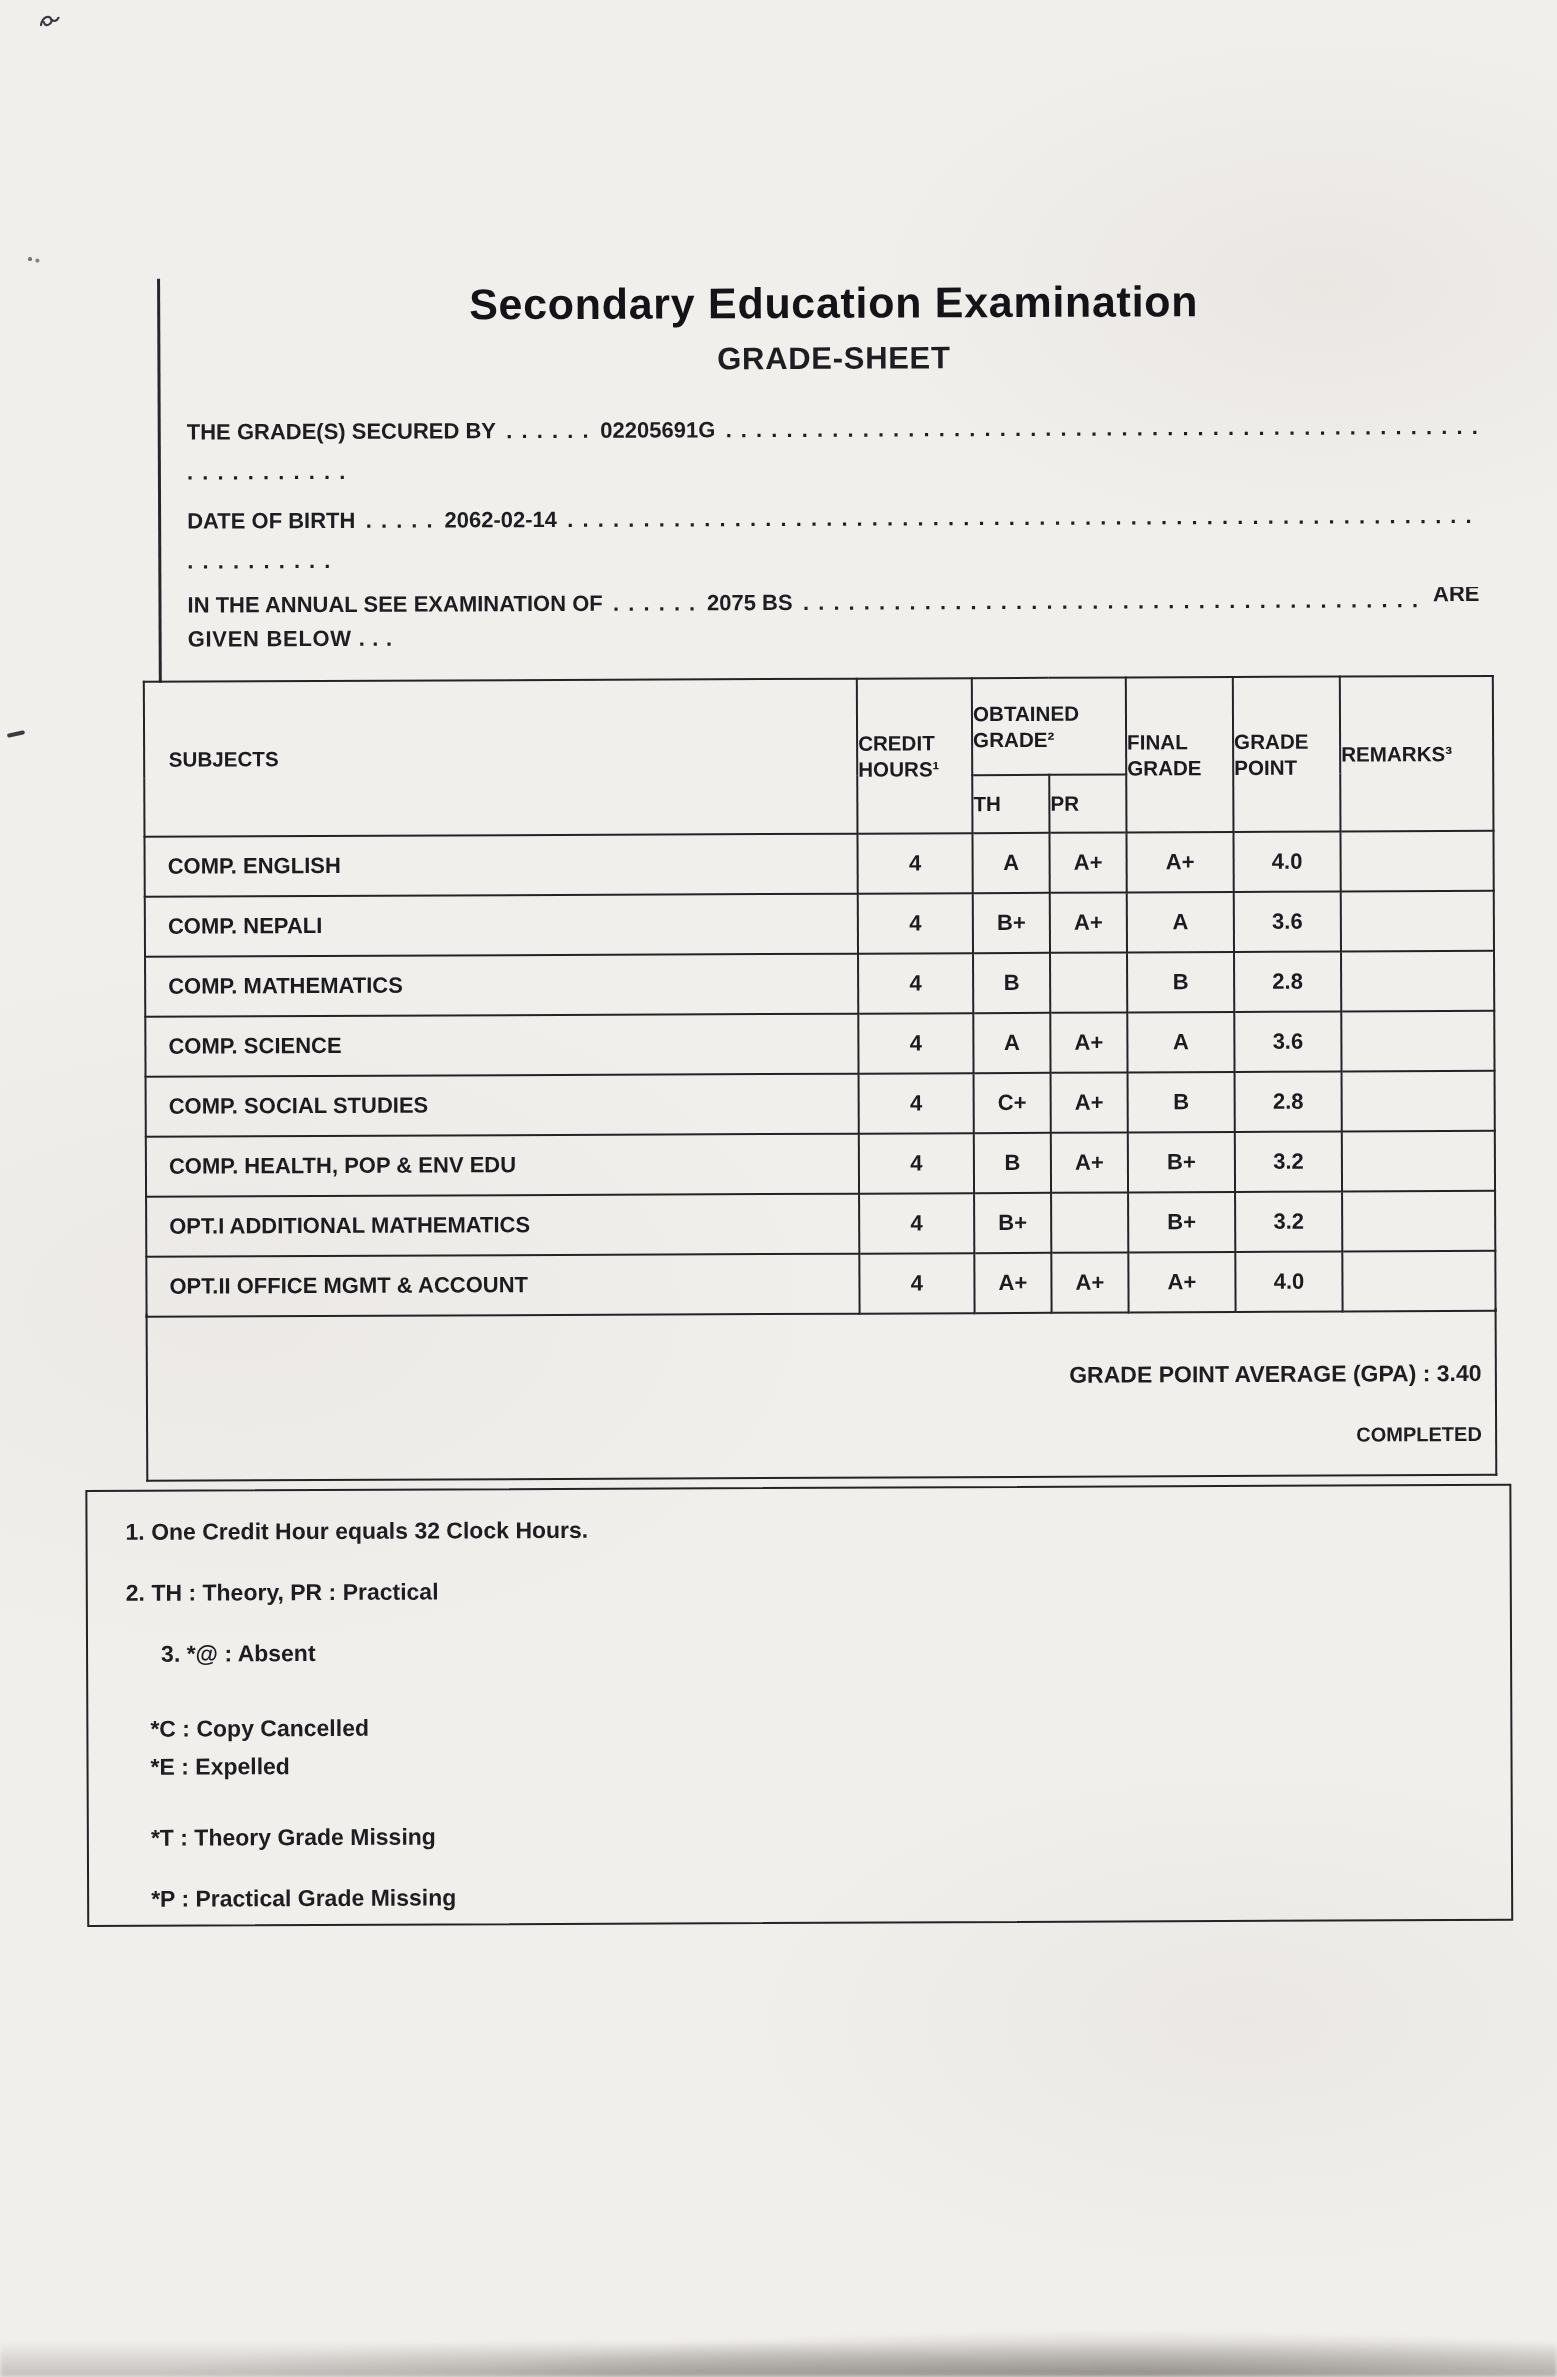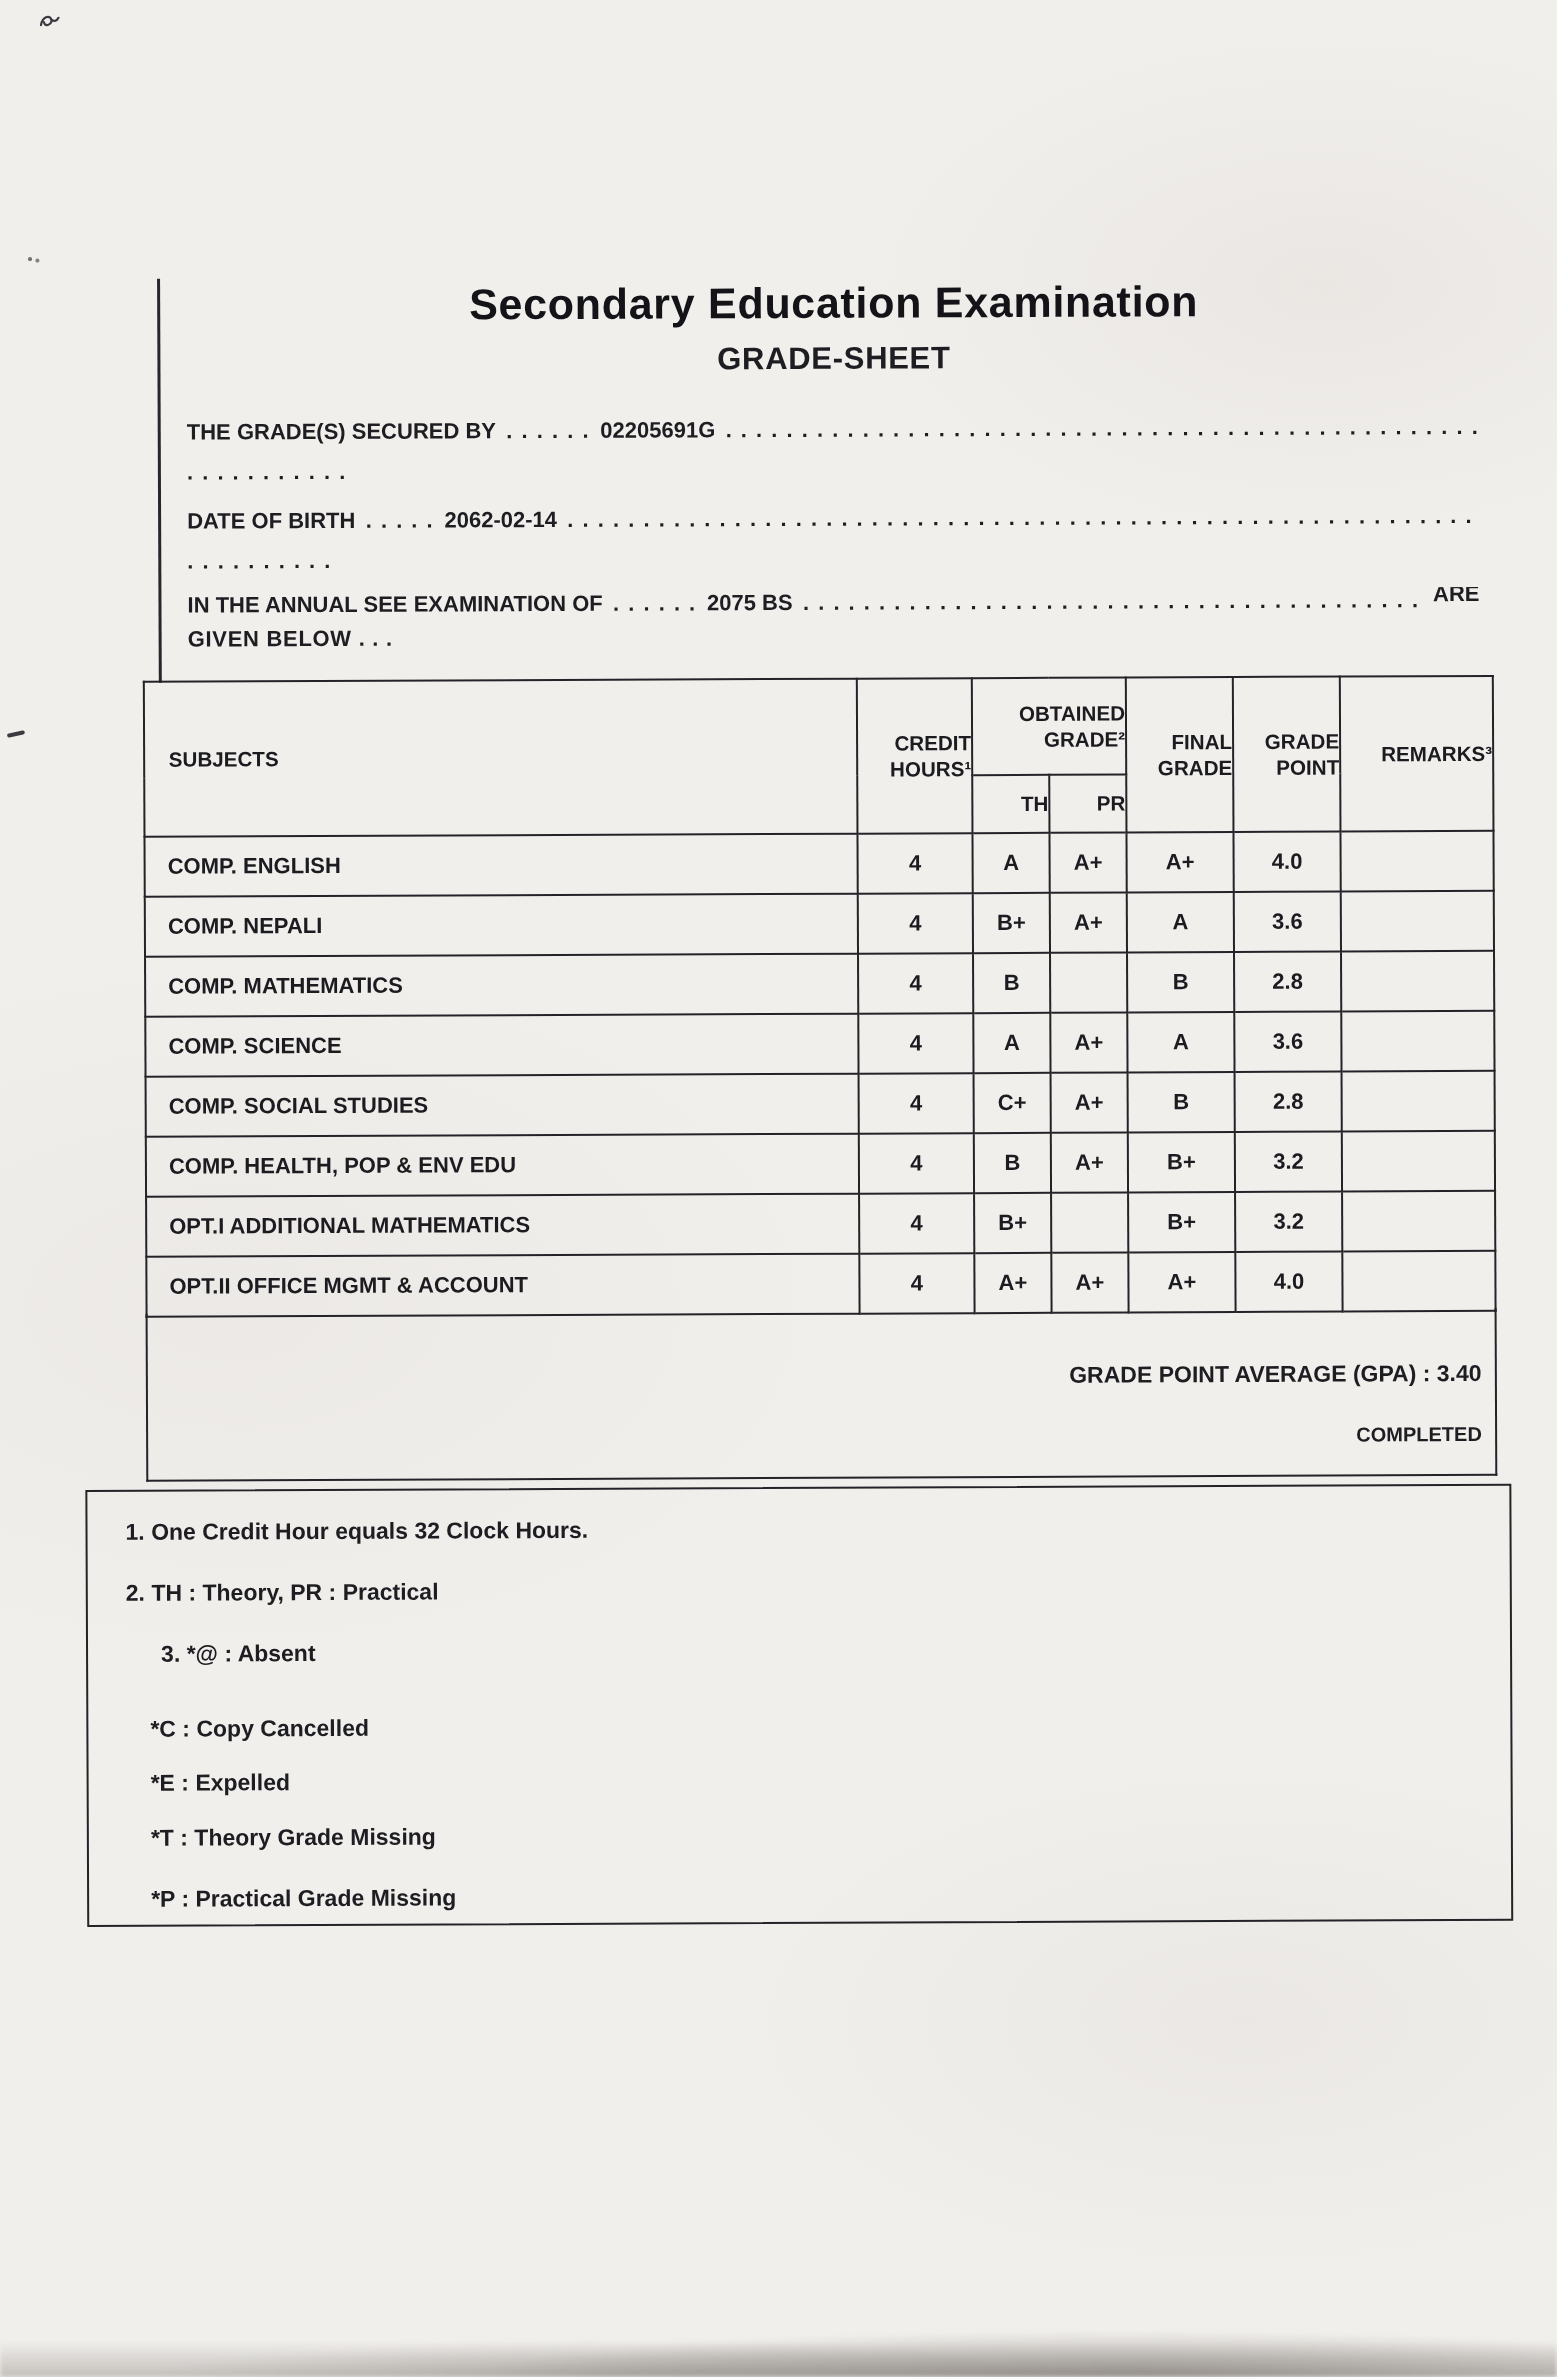--- a/index.html
+++ b/index.html
@@ -33,21 +33,21 @@
   .hline .fill { flex:1 1 auto; overflow:hidden; }
   .raised { position:relative; top:-5.9px; flex:0 0 auto; }
   .wrapdots { position:absolute; left:190px; font-size:22px; font-weight:bold; letter-spacing:1.5px; }
 
   
   .gs-table { position:absolute; left:145px; top:678px; width:1351px;
               border-collapse:collapse; table-layout:fixed;
               font-weight:bold; color:#1b1b20; }
   .gs-table th, .gs-table td { border:2.2px solid #232328; padding:0; }
   .gs-table { border:2.9px solid #232328; }
-  .gs-table th { font-size:20.6px; text-align:right; vertical-align:middle; line-height:1.25; }
+  .gs-table th { font-size:20.6px; text-align:left; vertical-align:middle; line-height:1.25; }
   .gs-table th.subj { text-align:left; padding-left:23.6px; }
   .gs-table td { font-size:22px; text-align:center; vertical-align:middle; height:60px; }
   .gs-table td.subj { text-align:left; padding-left:22px; }
   .hrow1 { height:97px; }
   .hrow2 { height:58px; }
 
   
   .summary-box { position:absolute; left:145px; top:1311px; width:1351px; height:168px;
                  border:2.9px solid #232328; border-top:none; }
   .gpa-line { position:absolute; right:13.3px; top:52px; font-size:23px; font-weight:bold; }
@@ -217,21 +217,21 @@
     <div class="summary-box">
       <div class="gpa-line">GRADE POINT AVERAGE (GPA) : 3.40</div>
       <div class="status-line">COMPLETED</div>
     </div>
 
     <div class="fn-box">
       <div class="fn" style="top:26.5px;">1. One Credit Hour equals 32 Clock Hours.</div>
       <div class="fn" style="top:88px;">2. TH : Theory, PR : Practical</div>
       <div class="fn" style="top:149px;margin-left:35px;">3. *@ : Absent</div>
       <div class="fn indent" style="top:224px;">*C : Copy Cancelled</div>
-      <div class="fn indent" style="top:278px;">*E : Expelled</div>
+      <div class="fn indent" style="top:262px;">*E : Expelled</div>
       <div class="fn indent" style="top:333px;">*T : Theory Grade Missing</div>
       <div class="fn indent" style="top:394px;">*P : Practical Grade Missing</div>
     </div>
 
   </div>
 
   <div class="scan-band"></div>
 </div>
 
 

